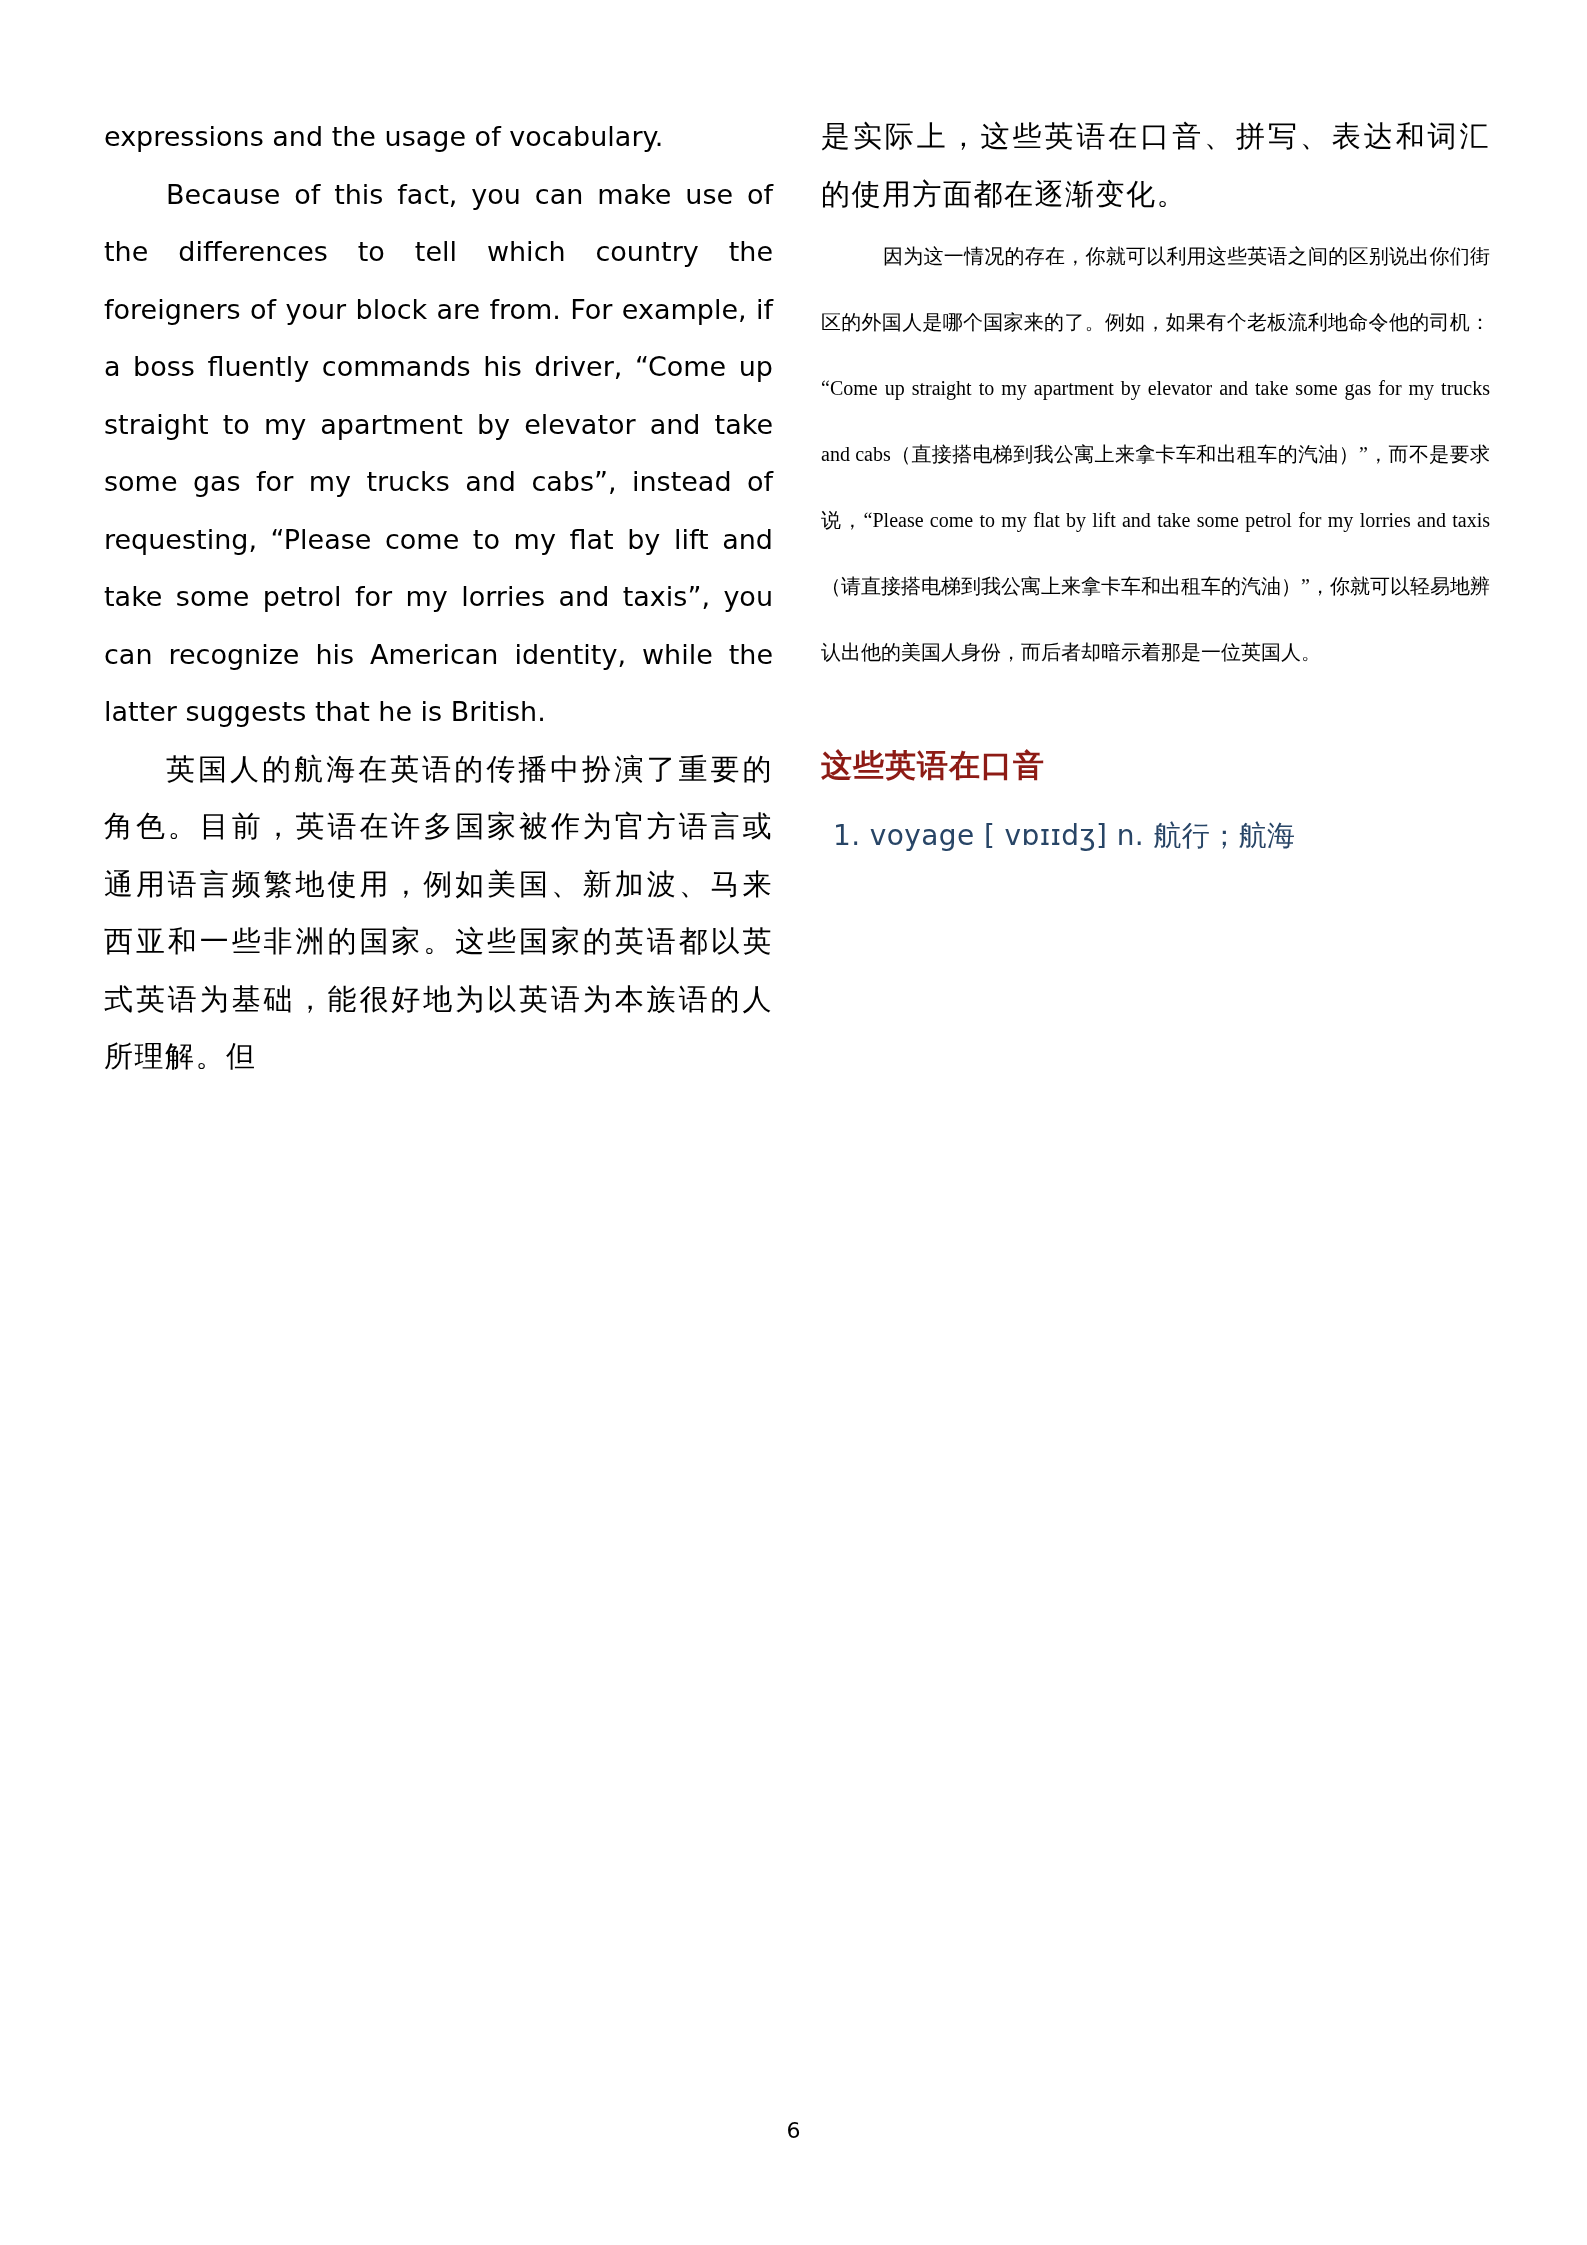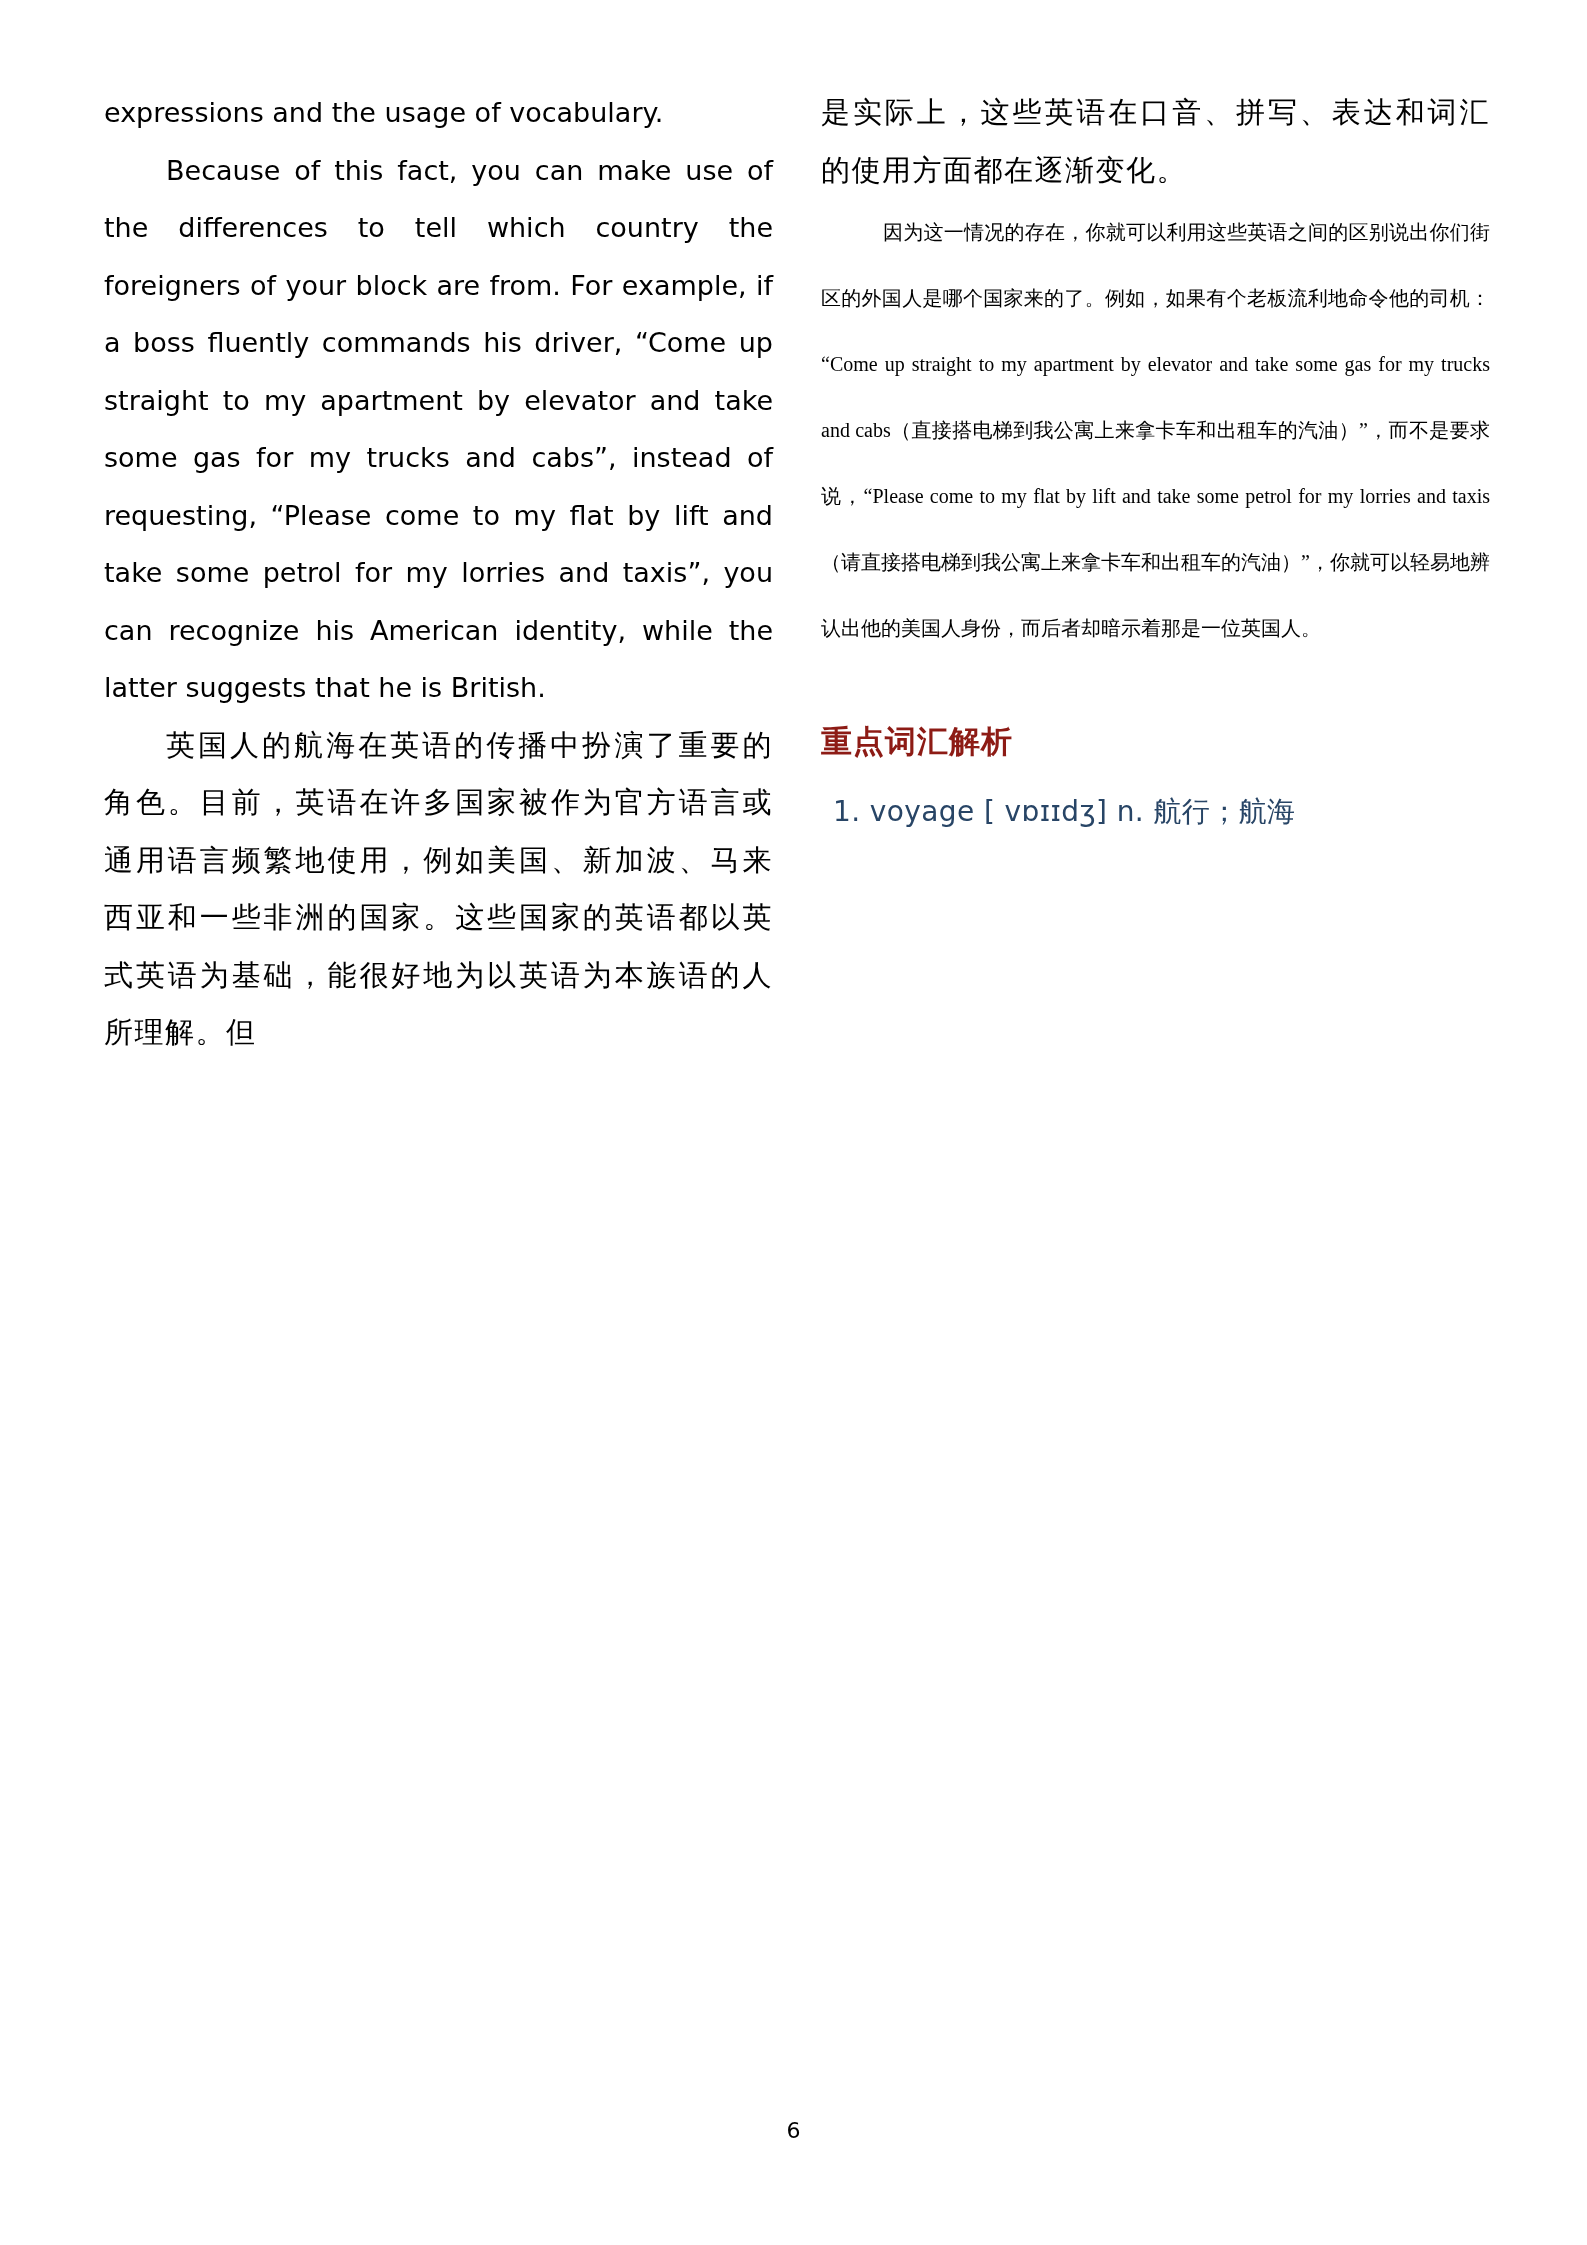--- a/index.html
+++ b/index.html
@@ -13,21 +13,21 @@
     width: 1587px;
     height: 2245px;
     background: #ffffff;
     margin: 0 auto;
     overflow: hidden;
     box-sizing: border-box;
   }
   .columns {
     position: absolute;
     left: 104px;
-    top: 84px;
+    top: 108px;
     width: 1386px;
     height: 1990px;
     display: flex;
     flex-direction: row;
     gap: 48px;
     box-sizing: border-box;
   }
   .col {
     width: 669px;
     box-sizing: border-box;
@@ -114,21 +114,21 @@
 
     </div>
 
     <div class="col">
 
       <p class="para zh">是实际上，这些英语在口音、拼写、表达和词汇的使用方面都在逐渐变化。</p>
 
       <p class="para mixed indent">因为这一情况的存在，你就可以利用这些英语之间的区别说出你们街区的外国人是哪个国家来的了。例如，如果有个老板流利地命令他的司机：“Come up straight to my apartment by elevator and take some gas for my trucks and cabs（直接搭电梯到我公寓上来拿卡车和出租车的汽油）”，而不是要求说，“Please come to my flat by lift and take some petrol for my lorries and taxis（请直接搭电梯到我公寓上来拿卡车和出租车的汽油）”，你就可以轻易地辨认出他的美国人身份，而后者却暗示着那是一位英国人。</p>
 
       <div class="vocab-block">
-        <p class="vocab-heading">重点词汇解析</p>
+        <p class="vocab-heading">这些英语在口音</p>
         <p class="vocab-entry">1. voyage [ vɒɪɪdʒ] n. 航行；航海</p>
       </div>
 
     </div>
 
   </div>
 
   <div class="page-number">6</div>
 
 </div>

